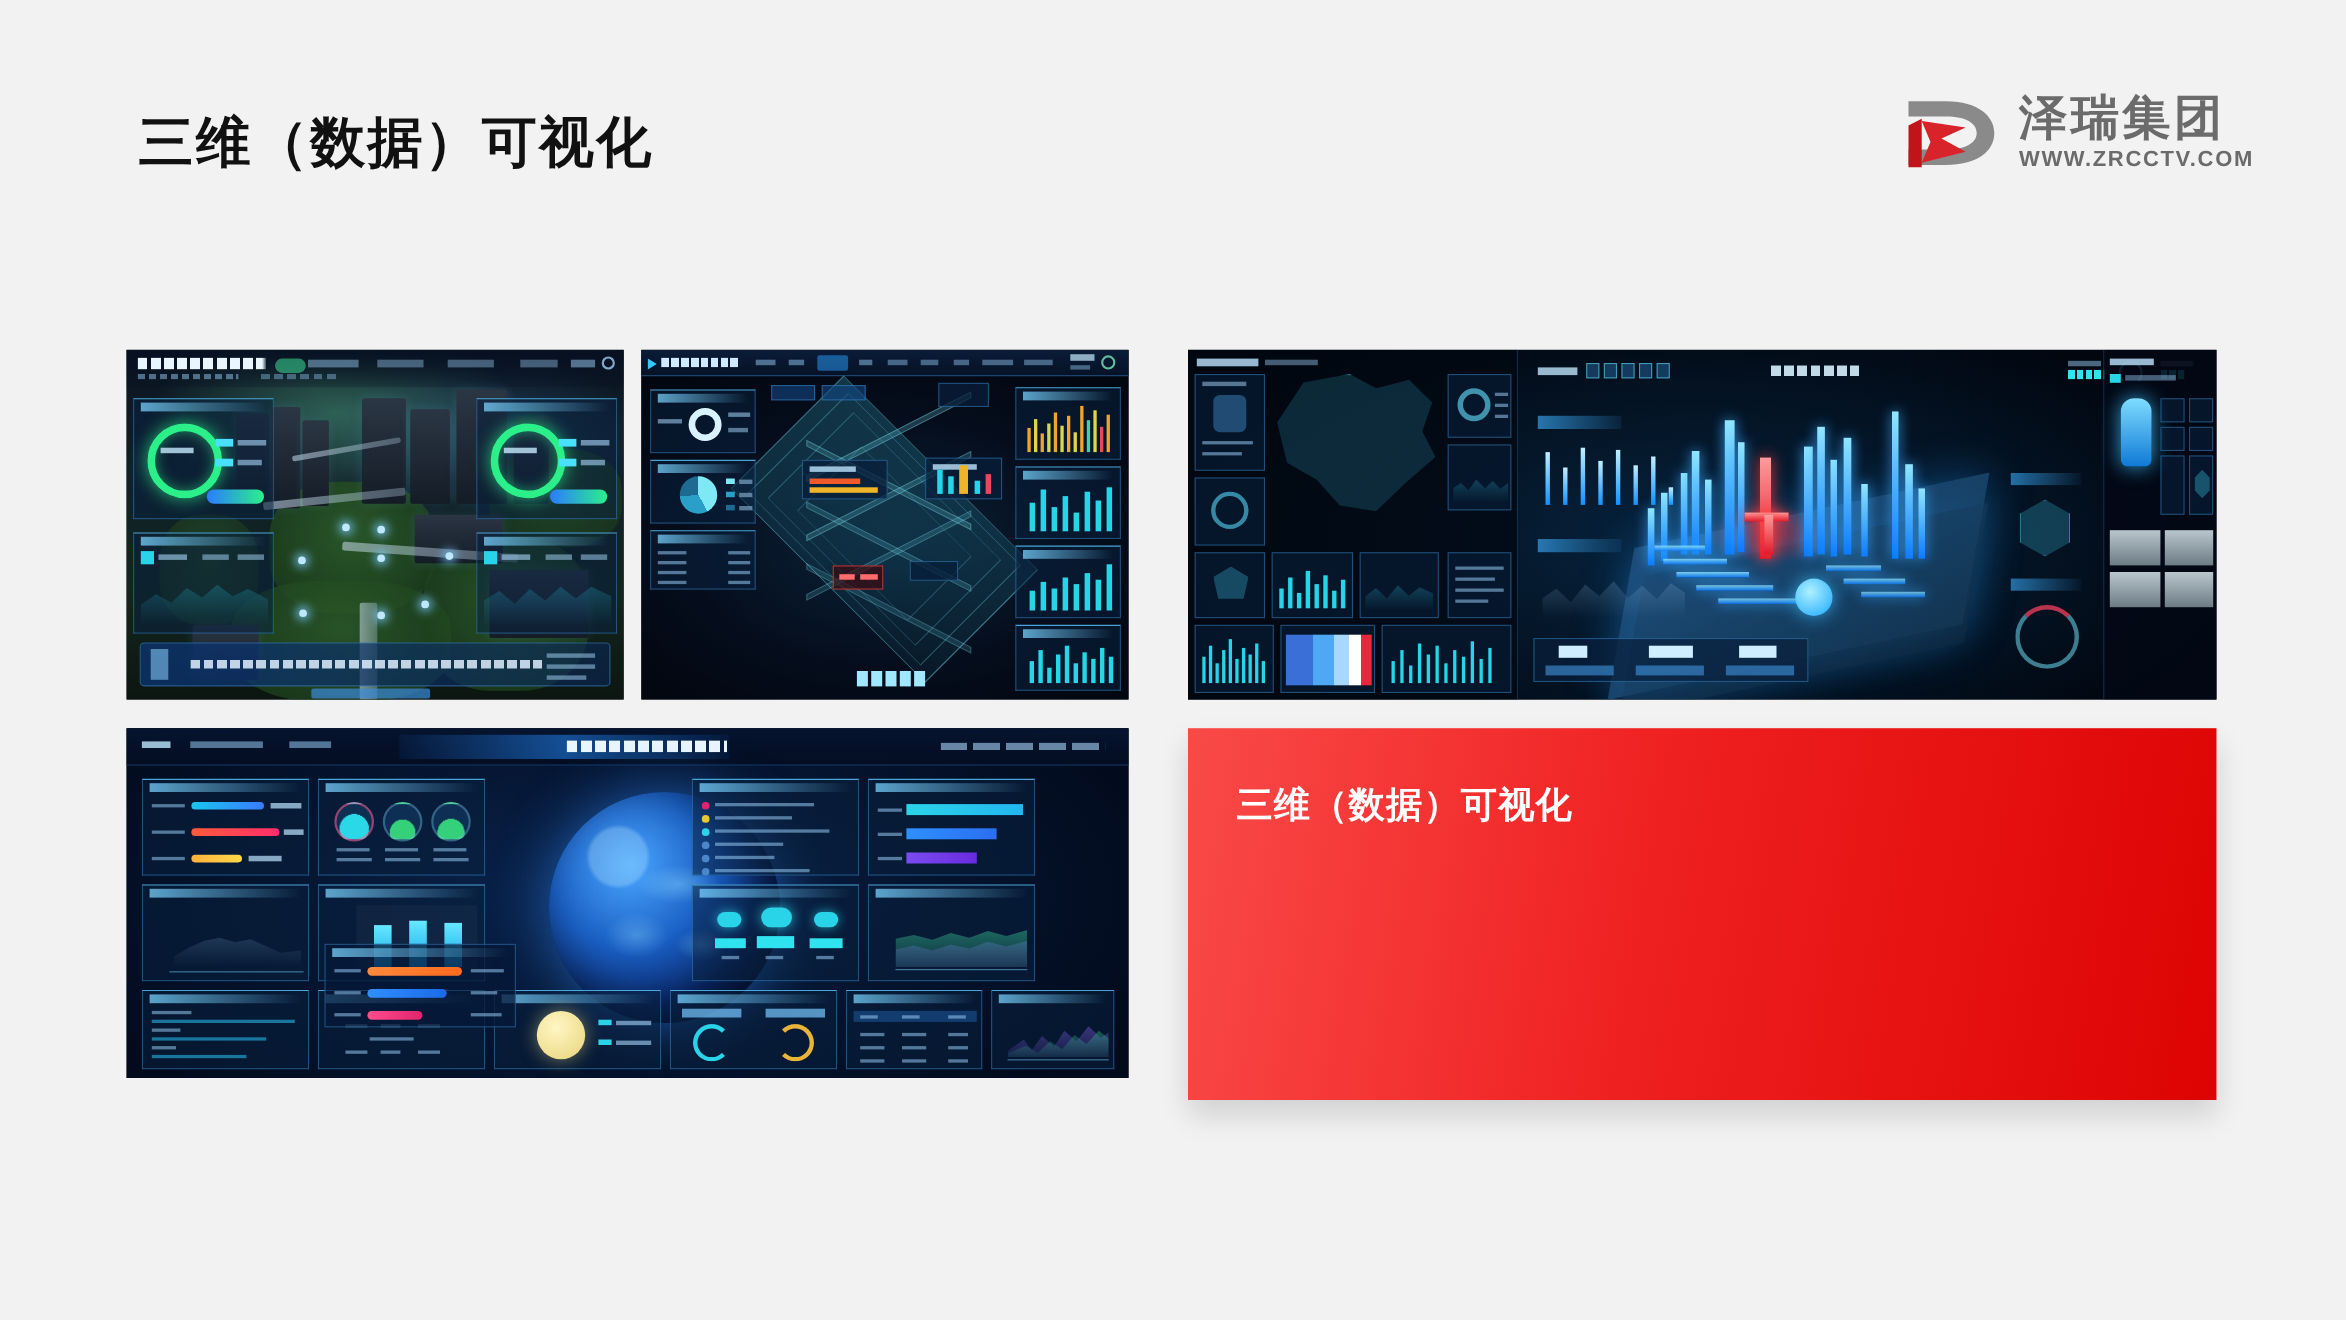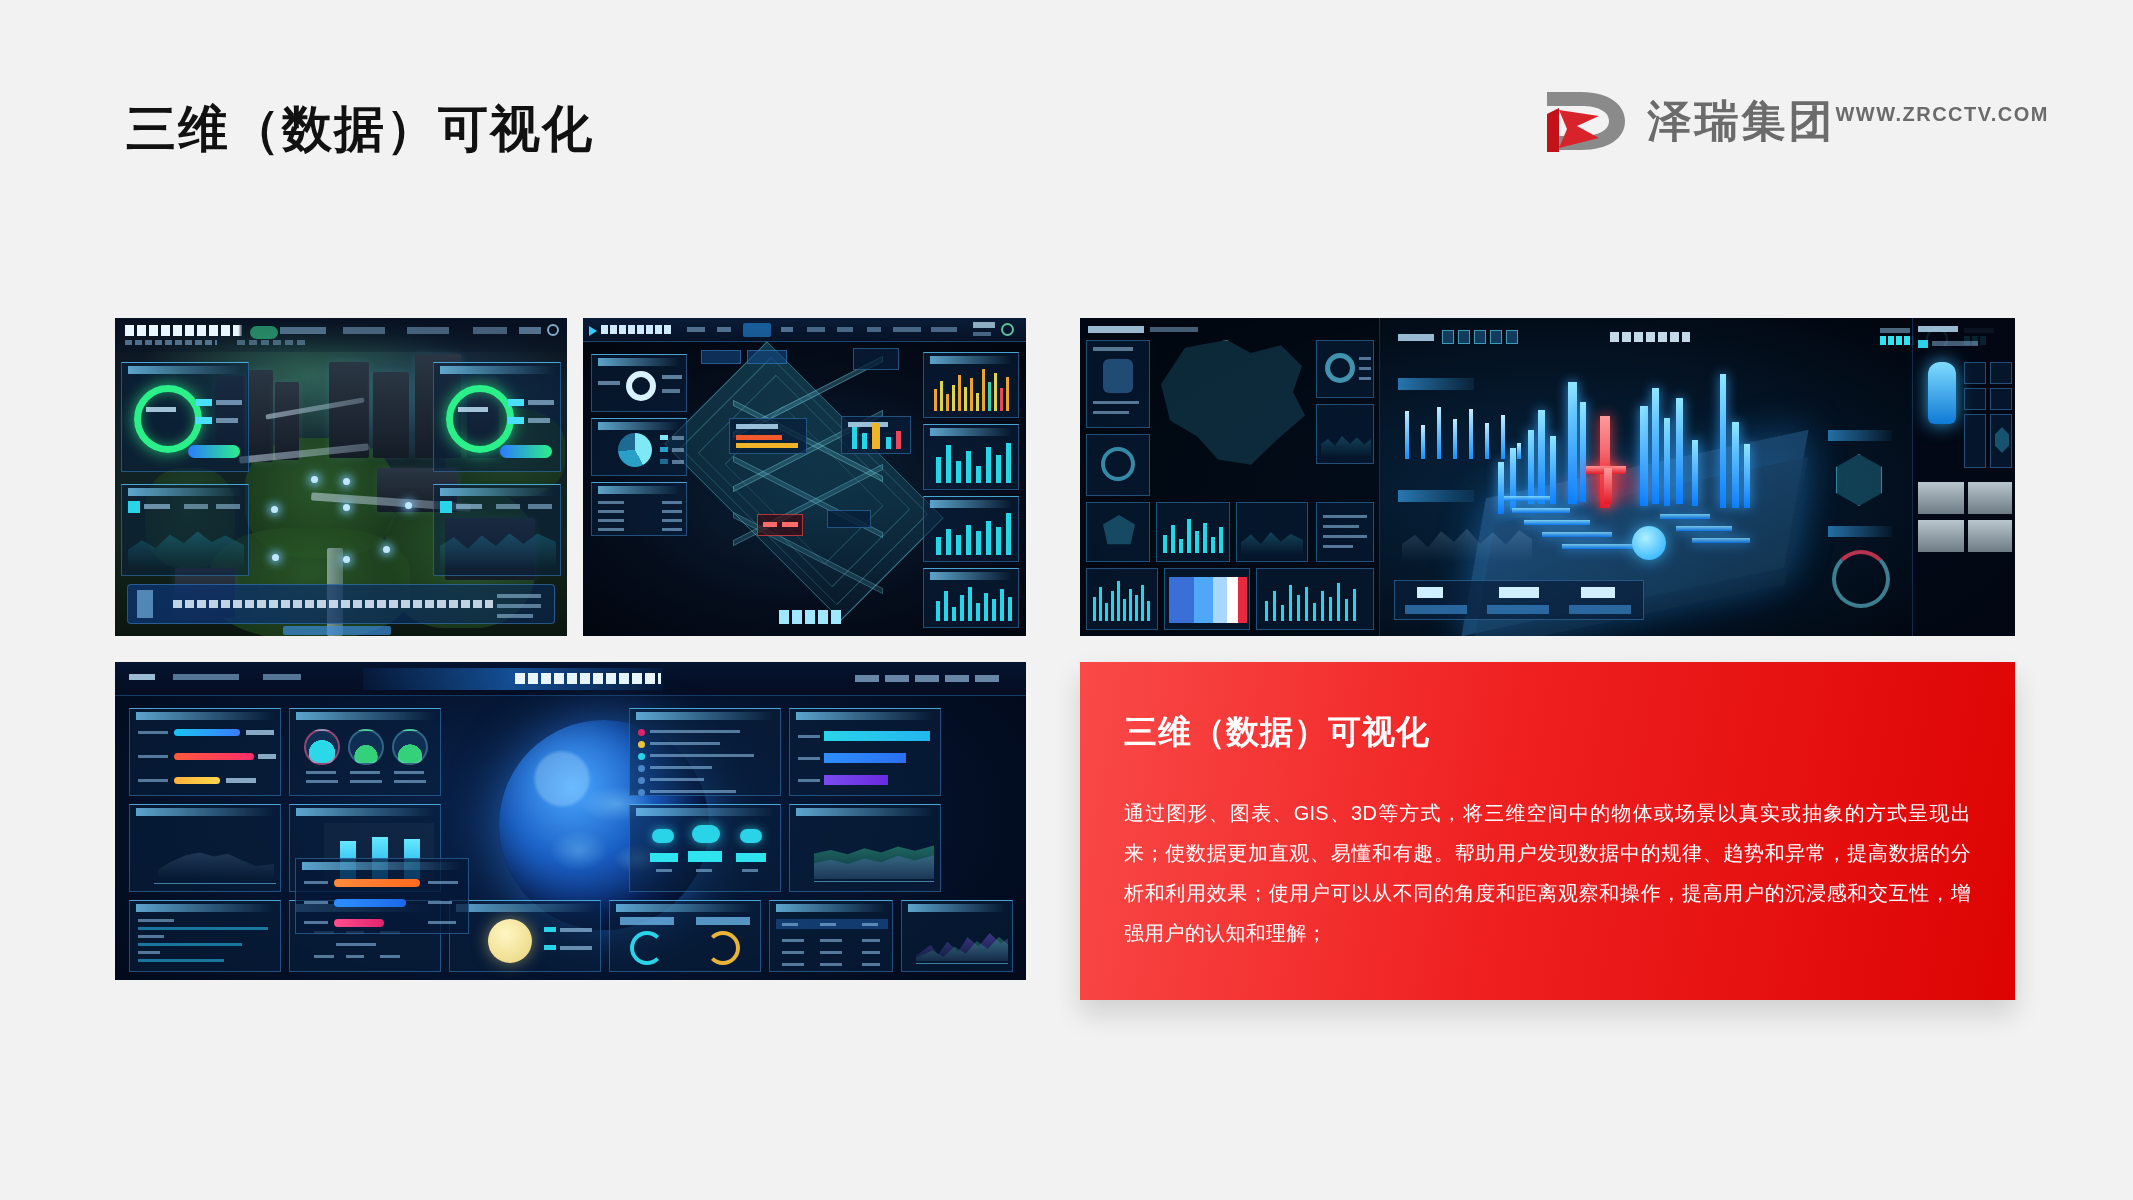--- a/index.html
+++ b/index.html
@@ -16,21 +16,21 @@
     letter-spacing:2px;white-space:nowrap;
   }
   .logo{
     position:absolute;right:84px;top:82px;
     display:flex;align-items:center;gap:14px;height:78px;
   }
   .logo-mark{position:relative;width:96px;height:74px;}
   .logo-d{
     position:absolute;left:0;top:2px;width:92px;height:70px;
   }
-  .logo-text{display:flex;flex-direction:row;justify-content:center;}
+  .logo-text{display:flex;flex-direction:column;justify-content:center;}
   .logo-cn{
     font-size:44px;font-weight:bold;color:#6b6b6b;letter-spacing:3px;
     line-height:1;font-family:"DejaVu Sans",sans-serif;
   }
   .logo-url{
     font-size:20px;font-weight:bold;color:#6b6b6b;letter-spacing:1.5px;
     margin-top:4px;font-family:"Liberation Sans",sans-serif;
   }
 
   
@@ -779,14 +779,13 @@
          clip-path:polygon(0 100%,0 86%,16% 60%,24% 84%,34% 52%,46% 76%,56% 40%,68% 64%,80% 30%,92% 56%,100% 44%,100% 100%)"></div>
     <div class="dk" style="left:14px;top:20px;width:92px;height:40px;
          background:linear-gradient(180deg,rgba(60,210,150,.55),rgba(60,210,150,.08));
          clip-path:polygon(0 100%,0 92%,18% 74%,30% 90%,42% 64%,54% 82%,66% 50%,78% 70%,90% 40%,100% 58%,100% 100%)"></div>
     <div class="line" style="left:14px;top:62px;width:92px;"></div>
   </div>
 </div>
 
 <div id="red-panel">
   <div class="rp-title">三维（数据）可视化</div>
-  <div class="rp-body">通过图形、图表、GIS、3D等方式，将三维空间中的物体或场景以真实或抽象的方式呈现出来；使数据更加直观、易懂和有趣。帮助用户发现数据中的规律、趋势和异常，提高数据的分析和利用效果；使用户可以从不同的角度和距离观察和操作，提高用户的沉浸感和交互性，增强用户的认知和理解；</div>
 </div>
 
 </body></html>

